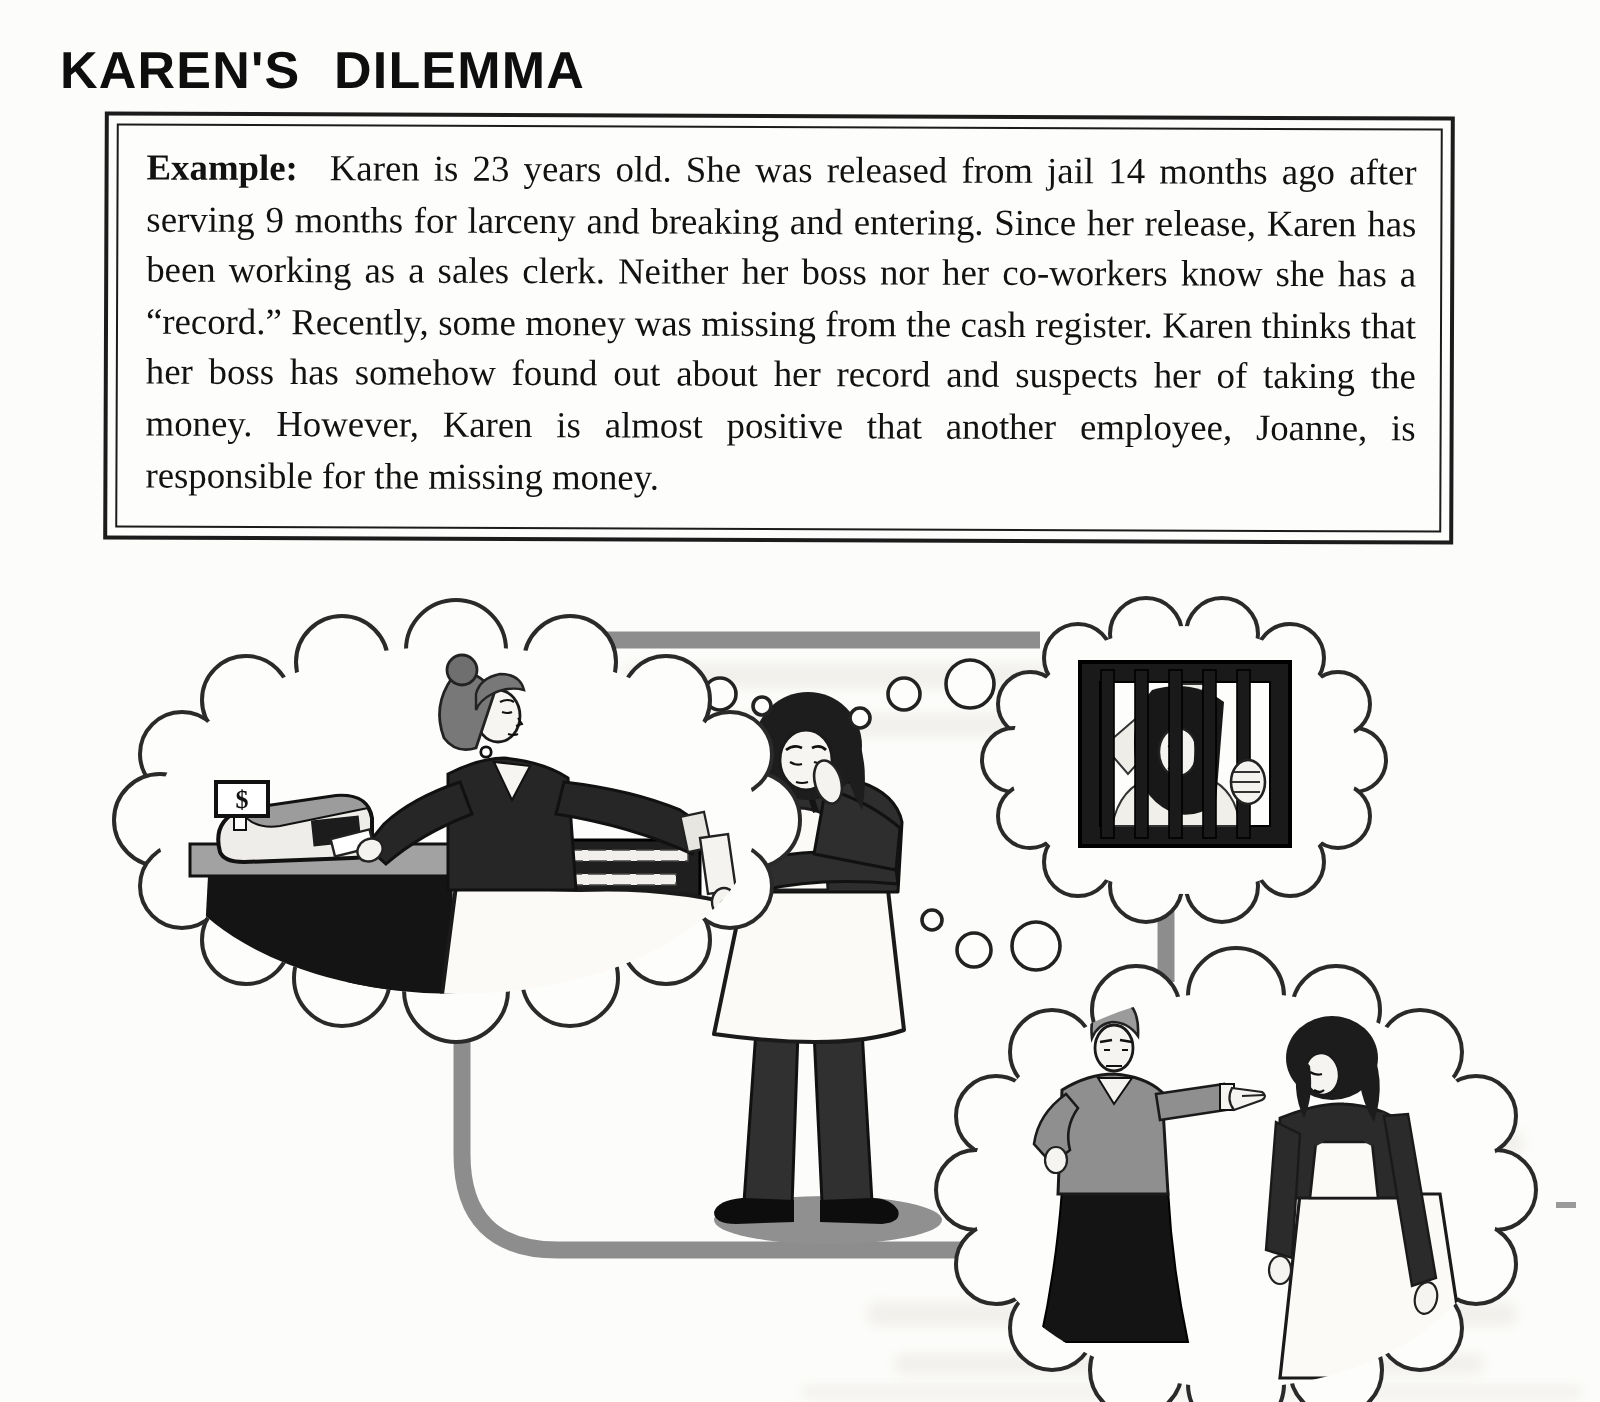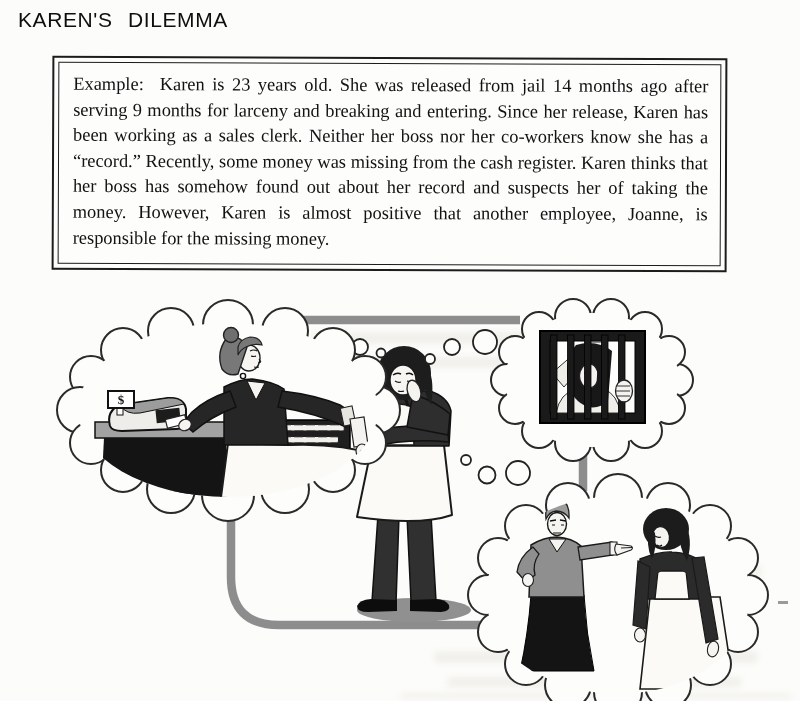--- a/index.html
+++ b/index.html
@@ -2,39 +2,39 @@
 <html><head>
 <meta charset="utf-8">
 <style>
   html,body{margin:0;padding:0;}
   body{
     width:800px;height:701px;position:relative;overflow:hidden;
     background:#fcfcfa;
     font-family:"Liberation Sans",sans-serif;
   }
   .page-title{
-    position:absolute;left:18px;top:8px;margin:0;
-    font-size:21px;font-weight:normal;color:#0e0e0e;
+    position:absolute;left:18px;top:8px;margin:12px;
+    font-size:26px;font-weight:bold;color:#0e0e0e;
     letter-spacing:.6px;word-spacing:9px;
   }
   .example-box{
     position:absolute;left:52px;top:57px;width:663px;
     border:2.5px solid #1c1c1c;padding:4px;background:#fdfdfc;
     transform:rotate(.22deg);z-index:3;
   }
   .example-box-inner{
     border:1.5px solid #1c1c1c;
     padding:9px 12px 12px 14px;
   }
   .example-text{
     margin:0;font-family:"Liberation Serif",serif;
     font-size:18.4px;line-height:25.6px;color:#121212;
     text-align:justify;
   }
-  .example-label{font-weight:normal;padding-right:16px;}
+  .example-label{font-weight:bold;padding-right:16px;}
   .illustration{position:absolute;left:0;top:295px;z-index:2;}
   .smudge{
     position:absolute;background:#e8e6e0;opacity:.55;
     filter:blur(3px);border-radius:4px;z-index:1;
   }
   .s1{left:312px;top:332px;width:322px;height:12px;}
   .s2{left:332px;top:357px;width:292px;height:11px;}
   .s3{left:500px;top:566px;width:262px;height:11px;}
   .s4{left:472px;top:589px;width:232px;height:10px;}
   .s5{left:434px;top:651px;width:324px;height:12px;}

